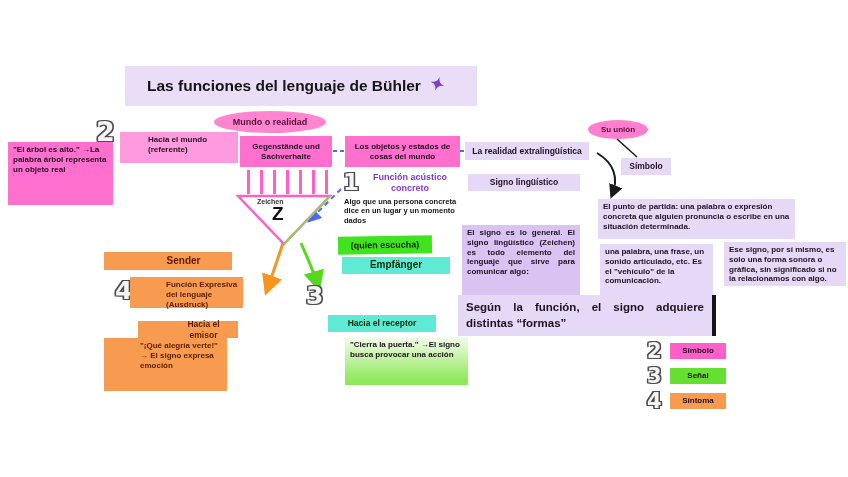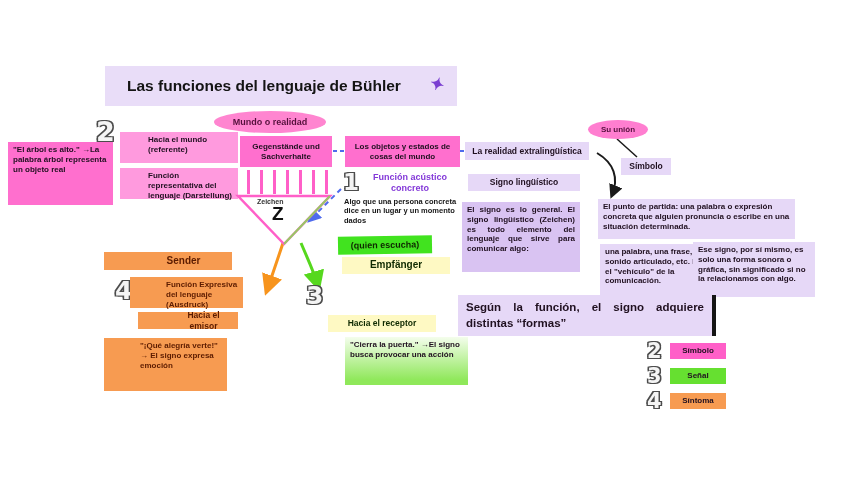--- a/index.html
+++ b/index.html
@@ -9,25 +9,25 @@
   .box{position:absolute;box-sizing:border-box;font-weight:700;color:#201020;
        padding:3px 5px;line-height:1.22;font-size:8px;}
   .ctr{display:flex;align-items:center;justify-content:center;text-align:center;}
   .cloud{position:absolute;box-sizing:border-box;border-radius:50%;display:flex;
          align-items:center;justify-content:center;font-weight:700;}
   .num{position:absolute;font-weight:800;color:#f4f4f4;font-family:"DejaVu Sans",sans-serif;
        text-shadow:-1.4px -1.4px 0 #4c4c4c,1.4px -1.4px 0 #4c4c4c,-1.4px 1.4px 0 #4c4c4c,1.4px 1.4px 0 #4c4c4c;}
   .pink-dk{background:#ff6fce;}
   .pink-md{background:#ff9ade;padding-left:28px;}
   .purp-lt{background:#e6d8f7;}
-  .purp-md{background:#d9c3f2;}
+  .purp-md{background:#d9c3f2;margin-top:23px;}
   .org{background:#f79b51;color:#5c1c00;padding-left:36px;}
-  .grn{background:#fef9c3;color:#0f2a00;}
+  .grn{background:#5eead4;color:#0f2a00;}
   .title-box{background:#e9ddf8;color:#141414;font-weight:800;font-size:15.5px;
-             display:flex;align-items:center;padding-left:22px;}
+             display:flex;align-items:center;padding-left:22px;margin-left:20px;}
   .hashlines{background:repeating-linear-gradient(90deg,#ff5fc8 0 3px,transparent 3px 13px);}
 </style>
 </head>
 <body>
 
 <div class="canvas">
 
   <svg class="abs" style="left:0;top:0" width="848" height="477">
     <defs>
       <marker id="ah-o" markerWidth="7" markerHeight="7" refX="5" refY="3.5" orient="auto">
@@ -51,49 +51,48 @@
     <path d="M597,153 C614,163 619,178 612,195" stroke="#1a1a1a" stroke-width="2" fill="none" marker-end="url(#ah-k)"></path>
     <path d="M617,139 L637,157" stroke="#1a1a1a" stroke-width="1.5" fill="none"></path>
   </svg>
 
   <div class="abs title-box" style="left:105px;top:66px;width:352px;height:40px">Las funciones del lenguaje de Bühler</div>
   <div class="abs" style="left:430px;top:74px;font-size:17px;color:#7a3fd1;transform:rotate(18deg);font-weight:700">✦</div>
 
   <div class="cloud" style="left:214px;top:111px;width:112px;height:22px;background:#ff85d0;font-size:9px;color:#55103c">Mundo o realidad</div>
   <div class="num" style="left:96px;top:116px;font-size:27px">2</div>
   <div class="box pink-md" style="left:120px;top:132px;width:118px;height:31px">Hacia el mundo (referente)</div>
-  <div class="box pink-md" style="left:120px;top:168px;width:118px;height:31px">Función representativa del lenguaje (Darstellung)</div>
   <div class="box pink-dk" style="left:8px;top:142px;width:105px;height:63px">"El árbol es alto." →La palabra árbol representa un objeto real</div>
   <div class="box pink-dk ctr" style="left:240px;top:136px;width:92px;height:31px">Gegenstände und Sachverhalte</div>
   <div class="abs hashlines" style="left:247px;top:170px;width:82px;height:24px"></div>
   <div class="box purp-lt ctr" style="left:465px;top:142px;width:124px;height:18px;font-size:8.5px">La realidad extralingüística</div>
   <div class="box pink-dk ctr" style="left:345px;top:136px;width:115px;height:31px">Los objetos y estados de cosas del mundo</div>
   <div class="cloud" style="left:588px;top:120px;width:60px;height:19px;background:#ff7ed0;font-size:8px;color:#55103c">Su unión</div>
   <div class="box purp-lt ctr" style="left:621px;top:158px;width:50px;height:17px;font-size:8.5px">Símbolo</div>
 
   <div class="num" style="left:343px;top:169px;font-size:23px">1</div>
   <div class="abs" style="left:362px;top:172px;width:96px;font-size:9px;font-weight:800;color:#8338d8;line-height:1.2;text-align:center">Función acústico concreto</div>
   <div class="abs" style="left:344px;top:197px;width:114px;font-size:7.5px;font-weight:700;color:#141414;line-height:1.25">Algo que una persona concreta dice en un lugar y un momento dados</div>
   <div class="box purp-lt ctr" style="left:468px;top:174px;width:112px;height:17px;font-size:8.5px">Signo lingüístico</div>
   <div class="box purp-md" style="left:462px;top:202px;width:118px;height:70px;text-align:justify">El signo es lo general. El signo lingüístico (Zeichen) es todo elemento del lenguaje que sirve para comunicar algo:</div>
   <div class="box purp-lt" style="left:598px;top:199px;width:197px;height:40px">El punto de partida: una palabra o expresión concreta que alguien pronuncia o escribe en una situación determinada.</div>
   <div class="box purp-lt" style="left:600px;top:244px;width:113px;height:53px">una palabra, una frase, un sonido articulado, etc. Es el "vehículo" de la comunicación.</div>
-  <div class="box purp-lt" style="left:693px;top:242px;width:122px;height:55px">Ese signo, por sí mismo, es solo una forma sonora o gráfica, sin significado si no la relacionamos con algo.</div>
+  <div class="box purp-lt" style="left:724px;top:242px;width:122px;height:44px">Ese signo, por sí mismo, es solo una forma sonora o gráfica, sin significado si no la relacionamos con algo.</div>
 
   <svg class="abs" style="left:233px;top:192px" width="102" height="56">
     <polygon points="5,4 97,4 51,52" fill="#ffffff" stroke="#ff5fc8" stroke-width="2.5"></polygon>
     <polyline points="97,4 51,52" fill="none" stroke="#7de24a" stroke-width="2" opacity="0.8"></polyline>
   </svg>
   <div class="abs" style="left:257px;top:198px;font-size:7px;font-weight:700;color:#333">Zeichen</div>
   <div class="abs" style="left:272px;top:203px;font-size:19px;font-weight:800;color:#101010">Z</div>
 
   <div class="box org ctr" style="left:104px;top:252px;width:128px;height:18px;font-size:10px">Sender</div>
   <div class="num" style="left:115px;top:276px;font-size:25px">4</div>
   <div class="box org" style="left:130px;top:277px;width:113px;height:31px">Función Expresiva del lenguaje (Ausdruck)</div>
-  <div class="box org ctr" style="left:138px;top:312px;width:100px;height:17px;font-size:8.5px">Hacia el emisor</div>
+  <div class="box org ctr" style="left:138px;top:321px;width:100px;height:17px;font-size:8.5px">Hacia el emisor</div>
   <div class="box org" style="left:104px;top:338px;width:123px;height:53px">"¡Qué alegría verte!" → El signo expresa emoción</div>
 
   <div class="abs ctr" style="left:338px;top:236px;width:94px;height:18px;background:#41e31f;font-size:9px;font-weight:800;color:#0f2a00;transform:rotate(-1deg)">(quien escucha)</div>
   <div class="box grn ctr" style="left:342px;top:257px;width:108px;height:17px;font-size:10px">Empfänger</div>
   <div class="num" style="left:306px;top:281px;font-size:25px">3</div>
   <div class="box grn ctr" style="left:328px;top:315px;width:108px;height:17px;font-size:8.5px">Hacia el receptor</div>
   <div class="box" style="left:345px;top:337px;width:123px;height:48px;background:linear-gradient(180deg,#f4fdec 0%,#8fe85a 90%)">"Cierra la puerta." →El signo busca provocar una acción</div>
 
   <div class="box purp-lt" style="left:458px;top:295px;width:258px;height:41px;font-size:11.5px;font-weight:800;border-right:4px solid #151515;padding:5px 8px;line-height:1.35;text-align:justify">Según la función, el signo adquiere distintas “formas”</div>
 

